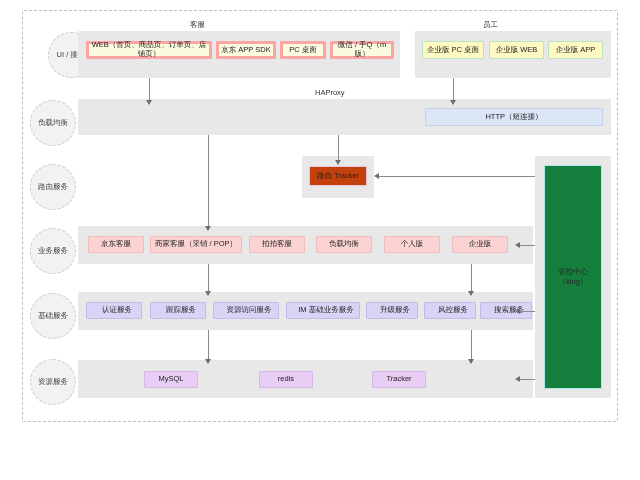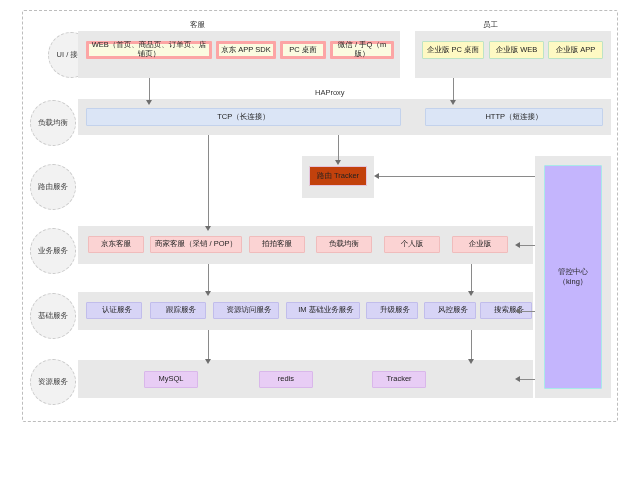--- a/index.html
+++ b/index.html
@@ -55,21 +55,21 @@
     padding:0 2px;
     border-radius:1px;
   }
   .n-yellow{background:#fbfbe0;border:3px solid #fca5a5;}
   .n-green {background:#fef9c3;border:1px solid #bde3c6;}
   .n-blue  {background:#dbe5f6;border:1px solid #c3d2ec;}
   .n-pink  {background:#fbd3d3;border:1px solid #f0bcbc;}
   .n-plum  {background:#c2410c;border:1px solid #e4c5de;}
   .n-violet{background:#d7d4f6;border:1px solid #c1bdeb;padding-left:8px;}
   .n-orchid{background:#e8cdf5;border:1px solid #d9b7ea;}
-  .n-cyan  {background:#c4b5fd;border:1px solid #a9e9e9;}
+  .n-cyan  {background:#15803d;border:1px solid #a9e9e9;}
   
   .caption{
     position:absolute;
     font-size:7.5px;
     color:#333;
     text-align:left;
     white-space:nowrap;
   }
   
   .vline{
@@ -126,21 +126,20 @@
   <div class="node n-yellow" style="left:330px;top:41px;width:64px;height:18px;">微信 / 手Q（m 版）</div>
 
   <div class="node n-green" style="left:422px;top:41px;width:62px;height:18px;">企业版 PC 桌面</div>
   <div class="node n-green" style="left:489px;top:41px;width:55px;height:18px;">企业版 WEB</div>
   <div class="node n-green" style="left:548px;top:41px;width:55px;height:18px;">企业版 APP</div>
 
   <div class="layer-badge" style="left:30px;top:100px;">负载均衡</div>
 
   <div class="band" style="left:78px;top:99px;width:533px;height:36px;"></div>
 
-  <div class="node n-blue" style="left:86px;top:108px;width:315px;height:18px;">TCP（长连接）</div>
   <div class="node n-blue" style="left:425px;top:108px;width:178px;height:18px;">HTTP（短连接）</div>
 
   <div class="layer-badge" style="left:30px;top:164px;">路由服务</div>
 
   <div class="band" style="left:302px;top:156px;width:72px;height:42px;"></div>
 
   <div class="node n-plum" style="left:309px;top:166px;width:58px;height:20px;">路由 Tracker</div>
 
   <div class="layer-badge" style="left:30px;top:228px;">业务服务</div>
 

